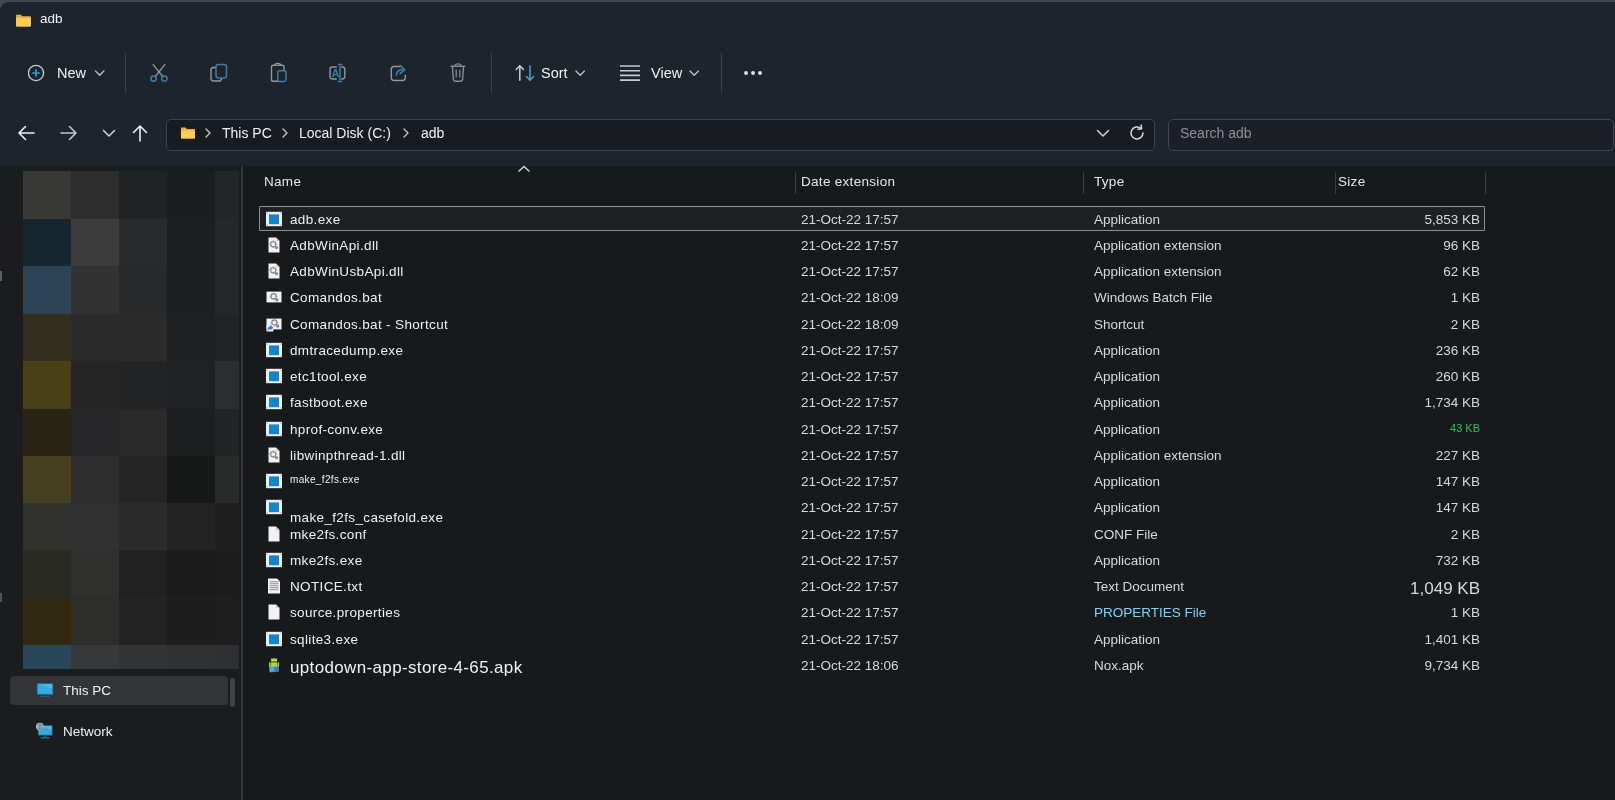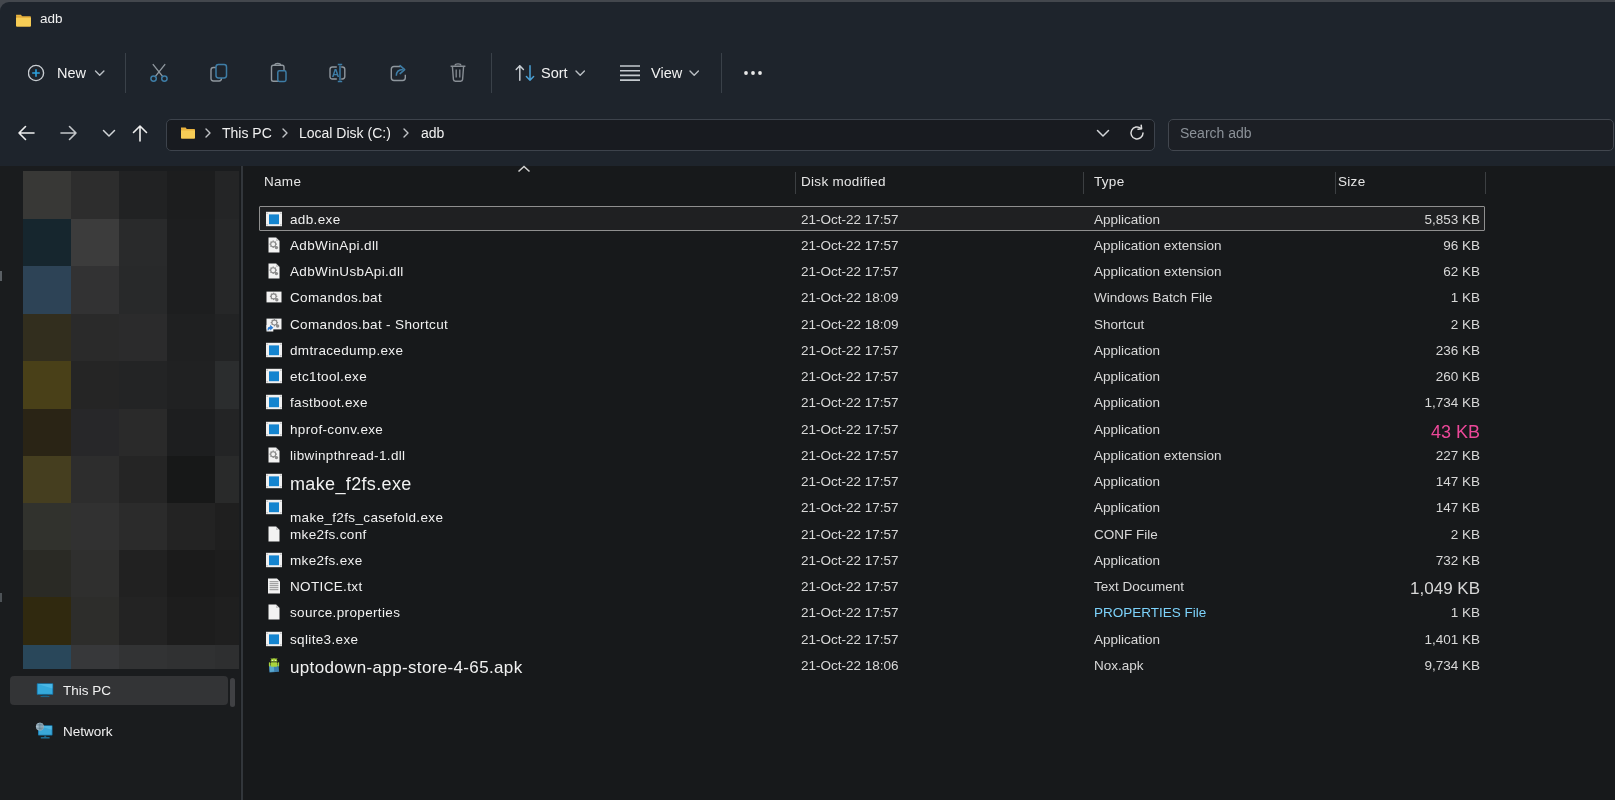--- a/index.html
+++ b/index.html
@@ -244,21 +244,21 @@
 <path d="M1.2 3.1 h7.2 M1.2 6.1 h7.2 M4.8 0.7 v7.8 M2.2 1.9 a5.5 5.5 0 0 0 5.2 0 M2.2 7.3 a5.5 5.5 0 0 1 5.2 0" stroke="#5d7888" stroke-width="0.5" fill="none"></path>
 </svg>
     </div>
 <div class="abs txt" style="left:63px;top:722px;font-size:13.5px;">Network</div>
 <div class="abs" style="left:517px;top:163px;">
       <svg width="14" height="8" viewBox="0 0 14 8">
 <path d="M1.5 6.5 L7 1.5 l5.5 5" fill="none" stroke="#cfcfcf" stroke-width="1.6"></path>
       </svg>
     </div>
 <div class="abs txt" style="left:264px;top:172px;font-size:13.5px;color:#e6e6e6;letter-spacing:0.3px;">Name</div>
-<div class="abs txt" style="left:801px;top:172px;font-size:13.5px;color:#e6e6e6;letter-spacing:0.3px;">Disk modified</div>
+<div class="abs txt" style="left:801px;top:172px;font-size:13.5px;color:#e6e6e6;letter-spacing:0.3px;">Date extension</div>
 <div class="abs txt" style="left:1094px;top:172px;font-size:13.5px;color:#e6e6e6;letter-spacing:0.3px;">Type</div>
 <div class="abs txt" style="left:1338px;top:172px;font-size:13.5px;color:#e6e6e6;letter-spacing:0.3px;">Size</div>
 <div class="abs" style="left:795px;top:170px;width:1px;height:22px;background:#3c3f42;"></div>
 <div class="abs" style="left:1083px;top:170px;width:1px;height:22px;background:#3c3f42;"></div>
 <div class="abs" style="left:1335px;top:170px;width:1px;height:22px;background:#3c3f42;"></div>
 <div class="abs" style="left:1485px;top:170px;width:1px;height:22px;background:#3c3f42;"></div>
 <div class="abs" style="left:259px;top:204.0px;width:1226px;height:25px;background:#1f2022;border:1px solid #8f8f8f;border-radius:1px;"></div>
 <div class="abs" style="left:266px;top:208.5px;">
       <svg width="16" height="16" viewBox="0 0 16 16">
 <rect x="0" y="0.8" width="16" height="14.4" fill="#f0f0f0"></rect>
@@ -417,21 +417,21 @@
 <rect x="0.5" y="1.7" width="1.3" height="1.1" fill="#b0b0b0"></rect>
 <rect x="14.2" y="1.7" width="1.3" height="1.1" fill="#b0b0b0"></rect>
 <rect x="0.5" y="13.2" width="1.3" height="1.1" fill="#b0b0b0"></rect>
 <rect x="14.2" y="13.2" width="1.3" height="1.1" fill="#b0b0b0"></rect>
 <rect x="3" y="3.4" width="10" height="9.8" fill="#1484cf"></rect>
 </svg>
     </div>
 <div class="abs txt" style="left:290px;top:419.5px;font-size:13.5px;letter-spacing:0.35px;">hprof-conv.exe</div>
 <div class="abs" style="left:801px;top:419.5px;font-size:13.5px;color:#d8d8d8;white-space:nowrap;">21-Oct-22 17:57</div>
 <div class="abs" style="left:1094px;top:419.5px;font-size:13.5px;color:#d8d8d8;white-space:nowrap;">Application</div>
-<div class="abs" style="right:135px;top:419.5px;font-size:18px;color:#ec4899;white-space:nowrap;">43 KB</div>
+<div class="abs" style="right:135px;top:419.5px;font-size:11px;color:#22c55e;white-space:nowrap;">43 KB</div>
 <div class="abs" style="left:266px;top:444.75px;">
       <svg width="16" height="16" viewBox="0 0 16 16">
 <path d="M2.5 0.5 h7.5 l3.5 3.5 v11.5 h-11 z" fill="#f2f2f2"></path>
 <path d="M10 0.5 l3.5 3.5 h-3.5 z" fill="#c9c9c9"></path>
 <g stroke="#8b8b8b" fill="none" stroke-width="1.1">
 <circle cx="7.2" cy="7.2" r="2.5"></circle>
 <g stroke-width="1.3">
 <line x1="7.2" y1="3.5" x2="7.2" y2="4.800000000000001"></line>
             <line x1="7.2" y1="9.6" x2="7.2" y2="10.9"></line>
 <line x1="3.5" y1="7.2" x2="4.800000000000001" y2="7.2"></line>
@@ -452,21 +452,21 @@
 <div class="abs" style="left:266px;top:471.0px;">
       <svg width="16" height="16" viewBox="0 0 16 16">
 <rect x="0" y="0.8" width="16" height="14.4" fill="#f0f0f0"></rect>
 <rect x="0.5" y="1.7" width="1.3" height="1.1" fill="#b0b0b0"></rect>
 <rect x="14.2" y="1.7" width="1.3" height="1.1" fill="#b0b0b0"></rect>
 <rect x="0.5" y="13.2" width="1.3" height="1.1" fill="#b0b0b0"></rect>
 <rect x="14.2" y="13.2" width="1.3" height="1.1" fill="#b0b0b0"></rect>
 <rect x="3" y="3.4" width="10" height="9.8" fill="#1484cf"></rect>
 </svg>
     </div>
-<div class="abs txt" style="left:290px;top:472.0px;font-size:18px;letter-spacing:0.35px;">make_f2fs.exe</div>
+<div class="abs txt" style="left:290px;top:472.0px;font-size:10px;letter-spacing:0.35px;">make_f2fs.exe</div>
 <div class="abs" style="left:801px;top:472.0px;font-size:13.5px;color:#d8d8d8;white-space:nowrap;">21-Oct-22 17:57</div>
 <div class="abs" style="left:1094px;top:472.0px;font-size:13.5px;color:#d8d8d8;white-space:nowrap;">Application</div>
 <div class="abs" style="right:135px;top:472.0px;font-size:13.5px;color:#d8d8d8;white-space:nowrap;">147 KB</div>
 <div class="abs" style="left:266px;top:497.25px;">
       <svg width="16" height="16" viewBox="0 0 16 16">
 <rect x="0" y="0.8" width="16" height="14.4" fill="#f0f0f0"></rect>
 <rect x="0.5" y="1.7" width="1.3" height="1.1" fill="#b0b0b0"></rect>
 <rect x="14.2" y="1.7" width="1.3" height="1.1" fill="#b0b0b0"></rect>
 <rect x="0.5" y="13.2" width="1.3" height="1.1" fill="#b0b0b0"></rect>
 <rect x="14.2" y="13.2" width="1.3" height="1.1" fill="#b0b0b0"></rect>

